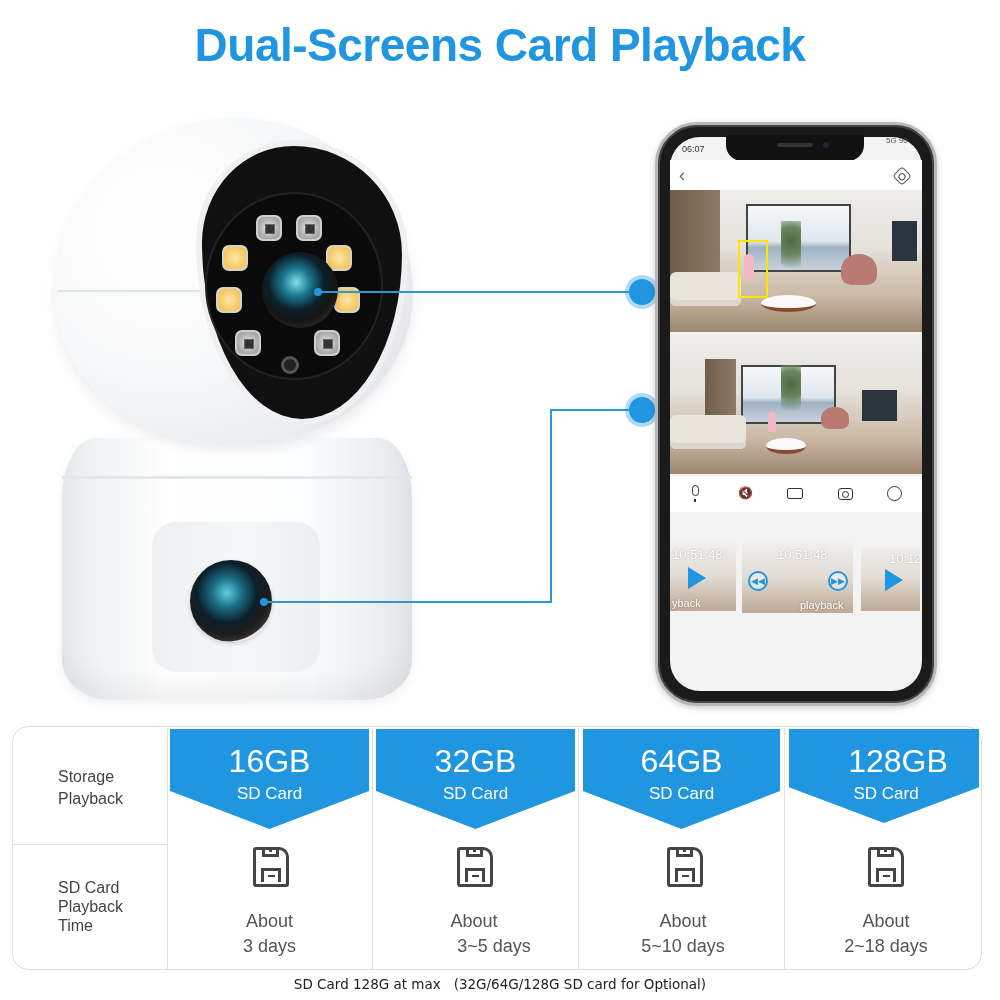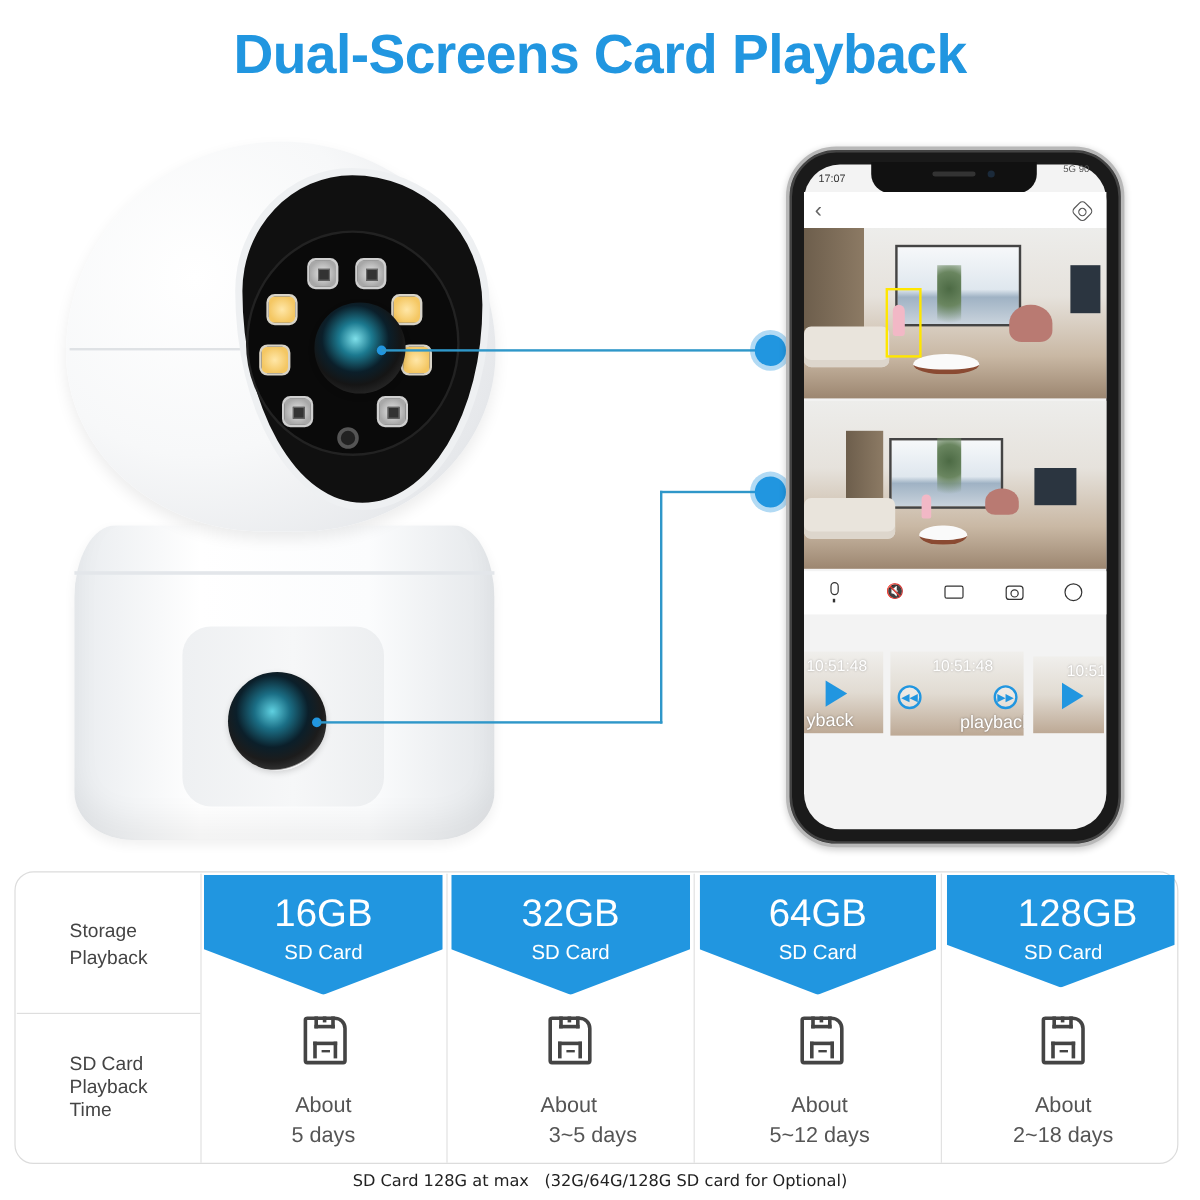--- a/index.html
+++ b/index.html
@@ -120,21 +120,21 @@
   .ctrl.more { width: 15px; height: 15px; border: 1.5px solid #333; border-radius: 50%; top: 486px; }
   .ctrl.mic { width: 7px; height: 11px; border: 1.5px solid #333; border-radius: 4px; top: 485px; }
   .ctrl.mic::after { content:""; position:absolute; left:1px; top:13px; width:2px; height:3px; background:#333; }
 
   .thumb {
     position: absolute; top: 543px; height: 68px; overflow: hidden;
     background: linear-gradient(180deg, #f0efec 0%, #e1dbd2 50%, #bda995 100%);
     padding-left: 28px;
   }
   .thumb .t-time { position: absolute; top: 4px; font-size: 13px; color: #fff; text-shadow: 0 0 2px rgba(0,0,0,0.3); white-space: nowrap; }
-  .thumb .t-label { position: absolute; bottom: 2px; font-size: 15px; color: #fff; text-shadow: 0 0 2px rgba(0,0,0,0.4); white-space: nowrap; }
+  .thumb .t-label { position: absolute; bottom: 2px; font-size: 11px; color: #fff; text-shadow: 0 0 2px rgba(0,0,0,0.4); white-space: nowrap; }
   .thumb .play { position: absolute; width: 0; height: 0; border-top: 11px solid transparent; border-bottom: 11px solid transparent; border-left: 18px solid #2196e0; }
   .thumb .rw { position: absolute; width: 20px; height: 20px; border-radius: 50%; border: 2px solid #2196e0; background: rgba(255,255,255,0.4); font-size: 9px; color: #2196e0; text-align: center; line-height: 16px; }
 
   
   .tbl {
     position: absolute; left: 12px; top: 726px; width: 970px; height: 244px;
     border: 1px solid #dcdcdc; border-radius: 16px; background: #fff;
   }
   .row-label { position: absolute; left: 58px; font-size: 16px; color: #444; line-height: 19px; }
   .row-divider { position: absolute; left: 14px; top: 844px; width: 153px; height: 1px; background: #dedede; }
@@ -197,21 +197,21 @@
   <div class="line" style="left:550px; top:409px; width:2px; height:194px;"></div>
   <div class="line" style="left:550px; top:409px; width:90px; height:2px;"></div>
   <div class="dot" style="left:629px; top:397px;"></div>
 </div>
 
 <div class="phone"></div>
 <div class="screen"></div>
 <div class="notch"></div>
 <div class="notch-speaker"></div>
 <div class="notch-cam"></div>
-<div class="status-time">17:07</div>
+<div class="status-time">06:07</div>
 <div class="status-right">5G 90</div>
 
 <div class="app-header"></div>
 <div class="back-icon">‹</div>
 <div class="settings-icon"></div>
 
 <div class="feed" style="top:190px; height:142px;">
   <div class="wall-l"></div>
   <div class="window"></div>
   <div class="plant"></div>
@@ -245,21 +245,21 @@
   <div class="play" style="left:18px; top:24px;"></div>
   <span class="t-label" style="left:2px;">yback</span>
 </div>
 <div class="thumb" style="left:742px; width:111px; top:543px; height:70px;">
   <span class="t-time" style="left:35px;">10:51:48</span>
   <div class="rw" style="left:6px; top:28px;">◀◀</div>
   <div class="rw" style="left:86px; top:28px;">▶▶</div>
   <span class="t-label" style="left:58px;">playback</span>
 </div>
 <div class="thumb" style="left:861px; width:59px; top:547px; height:64px;">
-  <span class="t-time" style="left:28px;">10:51</span>
+  <span class="t-time" style="left:28px;">10:12</span>
   <div class="play" style="left:24px; top:22px;"></div>
 </div>
 
 <div class="tbl"></div>
 <div class="row-divider"></div>
 <div class="col-divider" style="left:167px;"></div>
 <div class="col-divider" style="left:372px;"></div>
 <div class="col-divider" style="left:578px;"></div>
 <div class="col-divider" style="left:784px;"></div>
 
@@ -275,21 +275,21 @@
 
 <div>
   <div class="cap-banner" style="left:170px; width:199px;"></div>
   <div class="cap-size" style="left:170px; width:199px;">16GB</div>
   <div class="cap-sub" style="left:170px; width:199px;">SD Card</div>
   <div class="sd-icon" style="left:253px;">
       <div class="notchs"></div>
       <div class="label-box"></div>
     </div>
   <div class="rec-about" style="left:170px; width:199px;">About</div>
-  <div class="rec-days" style="left:170px; width:199px;">5 days</div>
+  <div class="rec-days" style="left:170px; width:199px;">3 days</div>
 </div>
 
 <div>
   <div class="cap-banner" style="left:376px; width:199px;"></div>
   <div class="cap-size" style="left:376px; width:199px;">32GB</div>
   <div class="cap-sub" style="left:376px; width:199px;">SD Card</div>
   <div class="sd-icon" style="left:457px;">
       <div class="notchs"></div>
       <div class="label-box"></div>
     </div>
@@ -299,21 +299,21 @@
 
 <div>
   <div class="cap-banner" style="left:583px; width:197px;"></div>
   <div class="cap-size" style="left:583px; width:197px;">64GB</div>
   <div class="cap-sub" style="left:583px; width:197px;">SD Card</div>
   <div class="sd-icon" style="left:667px;">
       <div class="notchs"></div>
       <div class="label-box"></div>
     </div>
   <div class="rec-about" style="left:583px; width:200px;">About</div>
-  <div class="rec-days" style="left:583px; width:200px;">5~12 days</div>
+  <div class="rec-days" style="left:583px; width:200px;">5~10 days</div>
 </div>
 
 <div>
   <div class="cap-banner" style="left:789px; width:190px; height:94px;"></div>
   <div class="cap-size" style="left:801px; width:194px;">128GB</div>
   <div class="cap-sub" style="left:789px; width:194px;">SD Card</div>
   <div class="sd-icon" style="left:868px;">
       <div class="notchs"></div>
       <div class="label-box"></div>
     </div>

